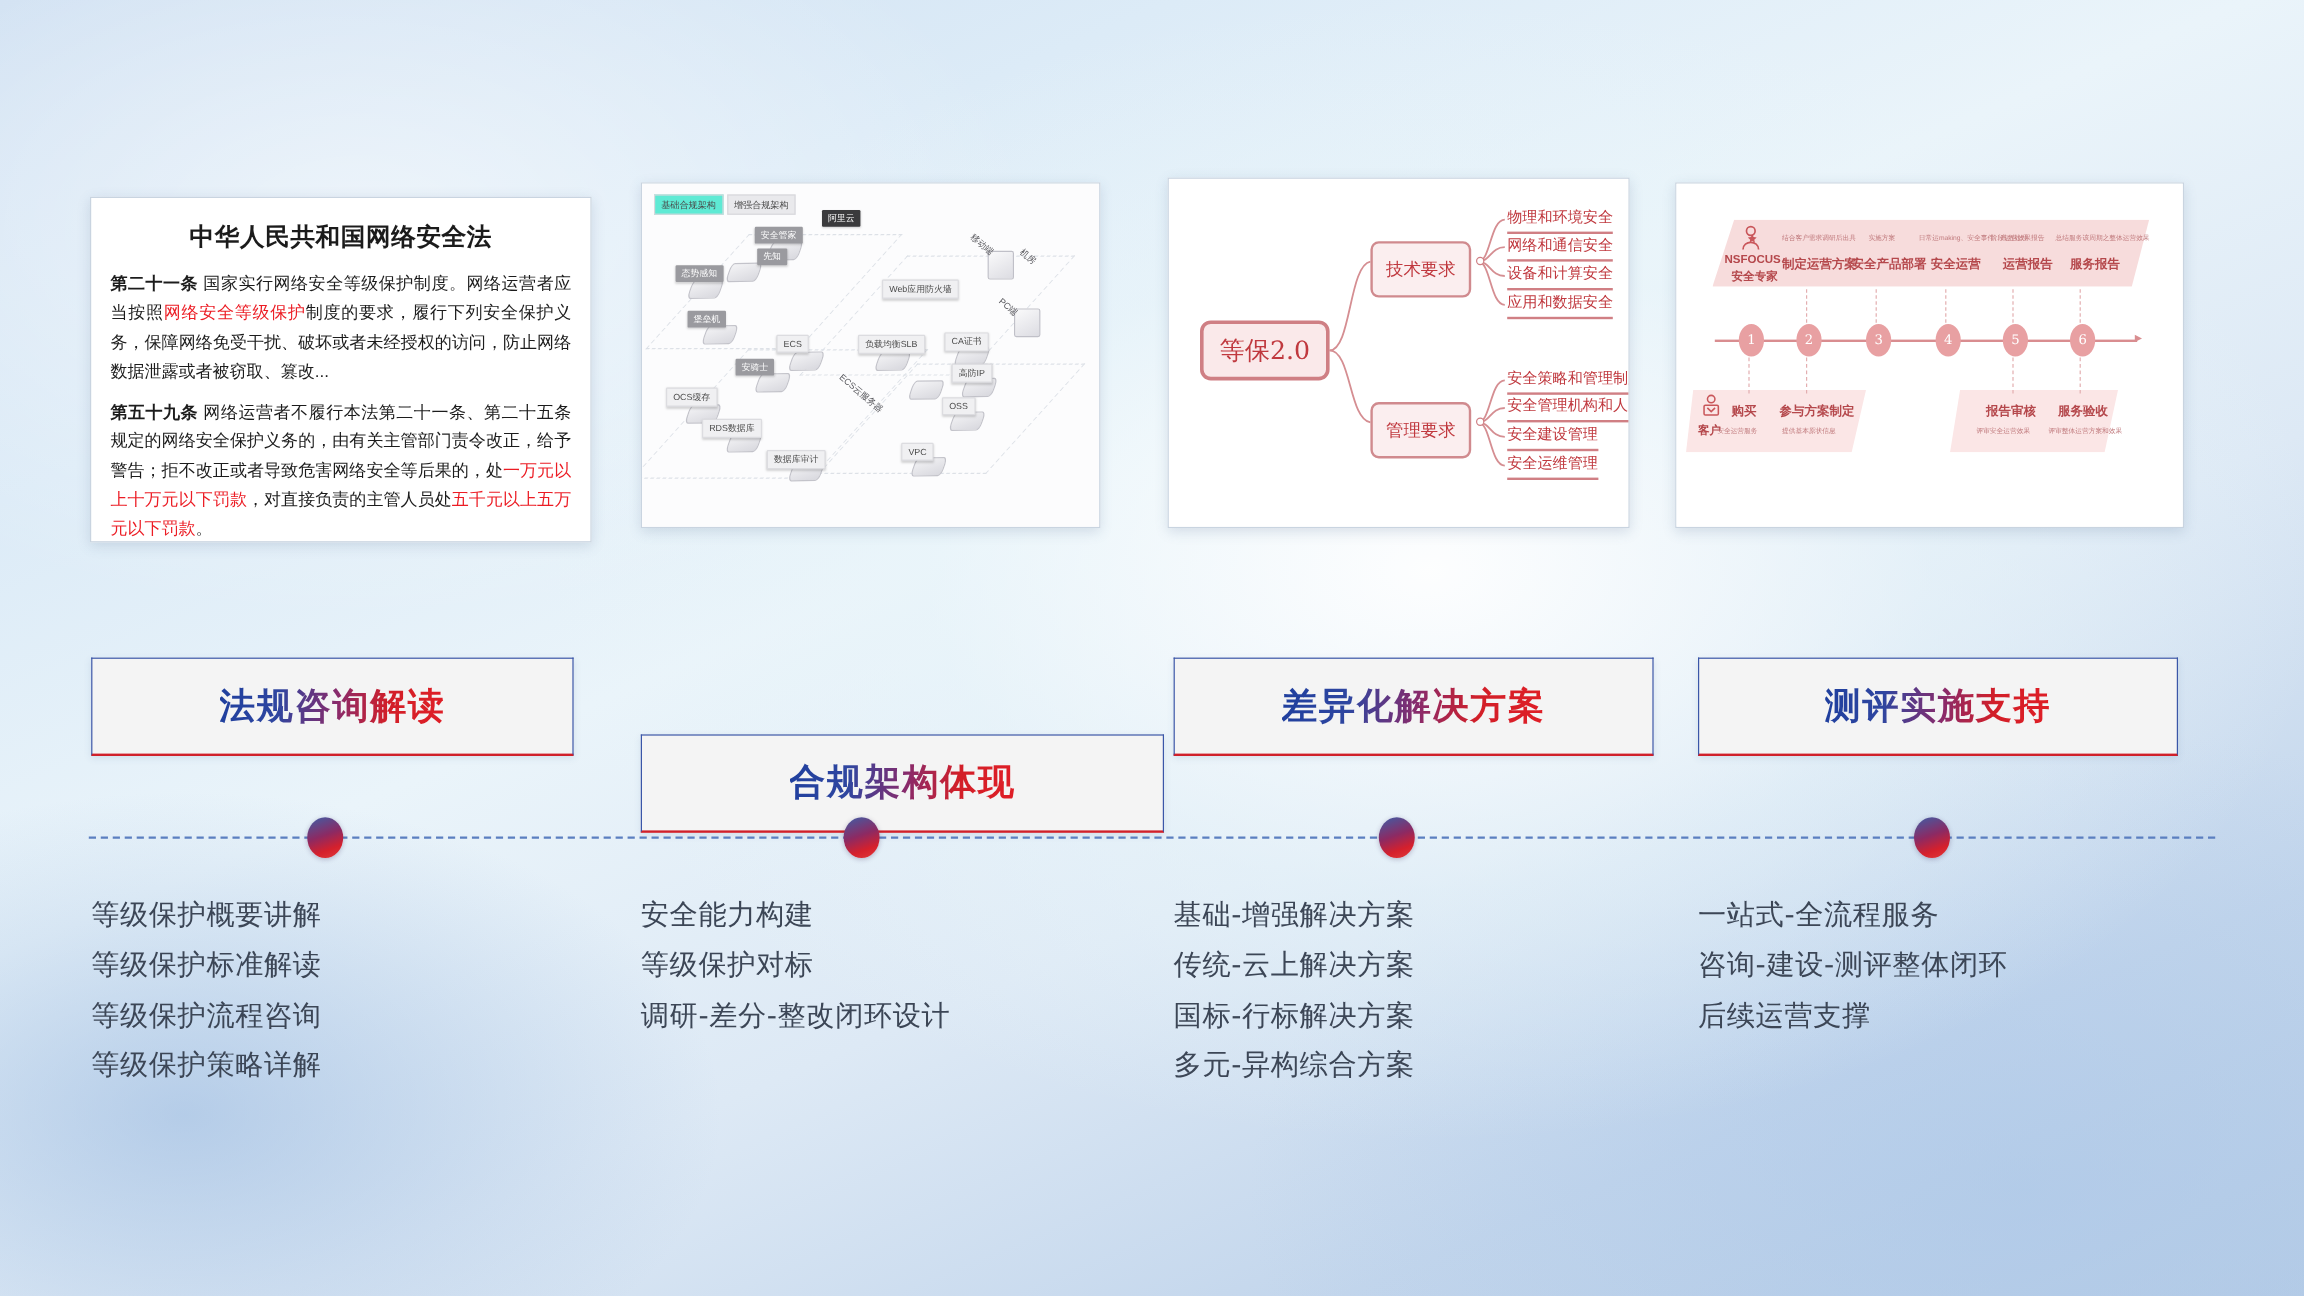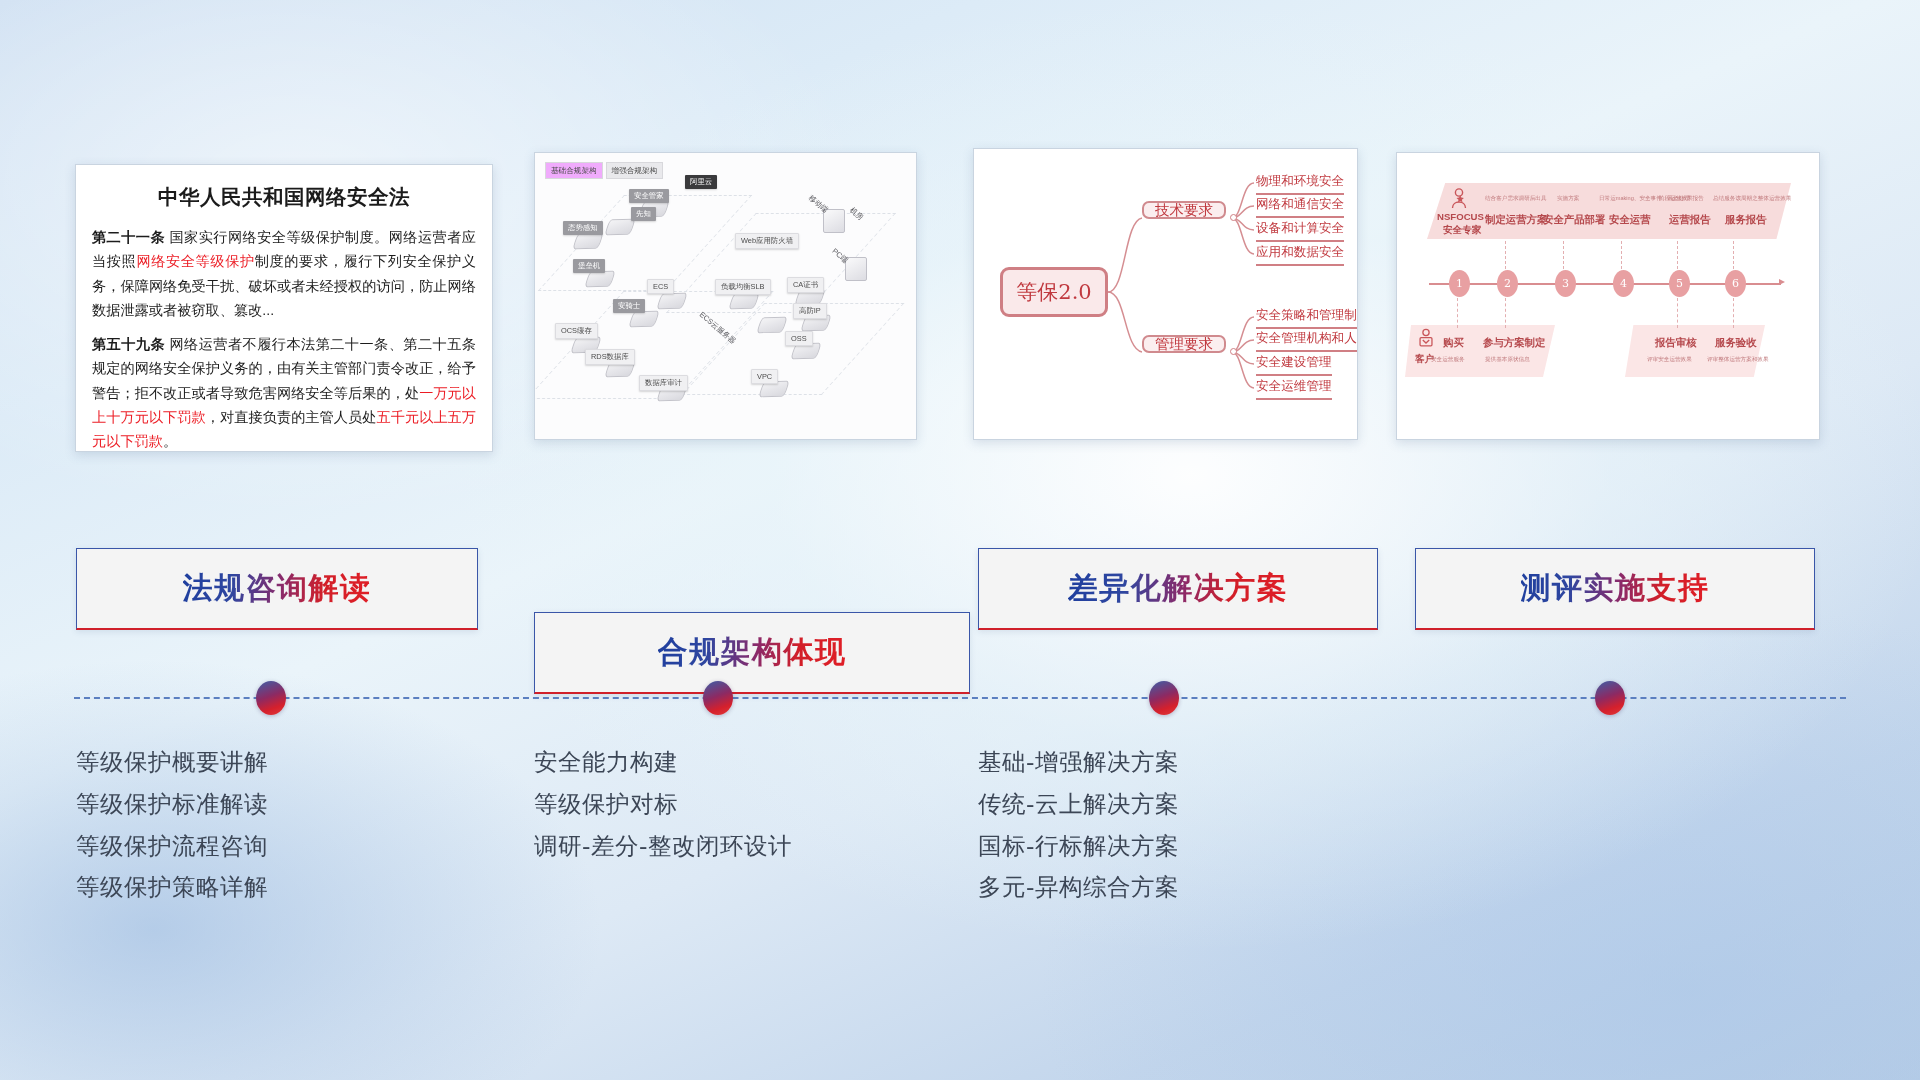--- a/index.html
+++ b/index.html
@@ -37,21 +37,21 @@
     font-family:"DejaVu Sans","Liberation Sans",sans-serif;
   }
   .law-para { font-size:14.2px; line-height:1.72; color:#1c1c1c; text-align:justify; margin-bottom:9px; }
   .law-art { font-weight:700; }
   .law-red { color:#ec1c24; }
 
   
   .arch { position:absolute; inset:0; background:#fcfcfd; }
   .arch-tabs { position:absolute; left:10px; top:9px; display:flex; gap:3px; }
   .arch-tab { font-size:7.6px; color:#4a4a4a; background:#e9e9ec; padding:2.5px 5px; border:1px solid #d8d8dc; }
-  .arch-tab.on { background:#f0abfc; }
+  .arch-tab.on { background:#5eead4; }
   .arch-node {
     position:absolute; font-size:7.4px; color:#fff; background:#9a9a9f;
     padding:2px 5px; border-radius:1px; white-space:nowrap;
     box-shadow:0 1px 2px rgba(0,0,0,.16);
   }
   .arch-node.lt { background:#f0f0f2; color:#4b4b4b; border:1px solid #dcdce0; }
   .arch-node.dk { background:#3a3a3c; }
   .arch-plain { position:absolute; font-size:7.4px; color:#55555a; white-space:nowrap; }
   .arch-cyl {
     position:absolute; width:26px; height:16px;
@@ -69,21 +69,21 @@
   
   .mm { position:absolute; inset:0; background:#fff; }
   .mm-root {
     position:absolute; left:26px; top:118px; width:108px; height:50px;
     border:3px solid #cf7f84; border-radius:9px; background:#fae9ea;
     display:flex; align-items:center; justify-content:center;
     color:#c0393f; font-size:21px;
     font-family:"DejaVu Serif","Liberation Serif",serif;
   }
   .mm-mid {
-    position:absolute; width:84px; height:18px;
+    position:absolute; width:84px; height:47px;
     border:2px solid #d08a8e; border-radius:7px; background:#fbeeef;
     display:flex; align-items:center; justify-content:center;
     color:#c0393f; font-size:14.5px;
     font-family:"DejaVu Serif","Liberation Serif",serif;
   }
   .mm-mid.tech { left:168px; top:52px; }
   .mm-mid.mgmt { left:168px; top:186px; }
   .mm-leaf {
     position:absolute; color:#c0393f; font-size:12.6px; white-space:nowrap;
     padding-bottom:2.5px; border-bottom:2.2px solid #d07f84;
@@ -366,15 +366,20 @@
       <div>安全能力构建</div>
       <div>等级保护对标</div>
       <div>调研-差分-整改闭环设计</div>
     </div>
     <div class="list ls-3">
       <div>基础-增强解决方案</div>
       <div>传统-云上解决方案</div>
       <div>国标-行标解决方案</div>
       <div>多元-异构综合方案</div>
     </div>
+    <div class="list ls-4">
+      <div>一站式-全流程服务</div>
+      <div>咨询-建设-测评整体闭环</div>
+      <div>后续运营支撑</div>
+    </div>
   </div>
 
 </div>
 
 </body></html>

